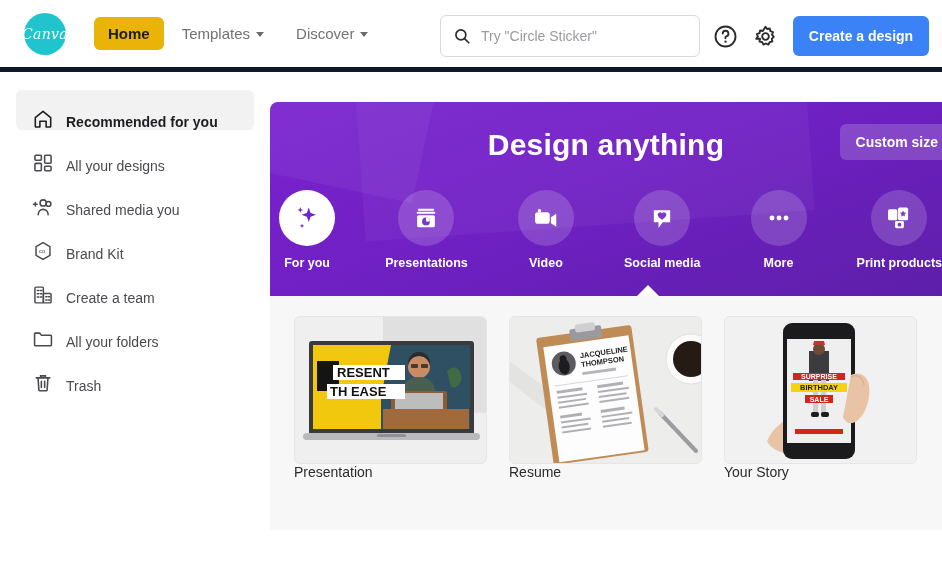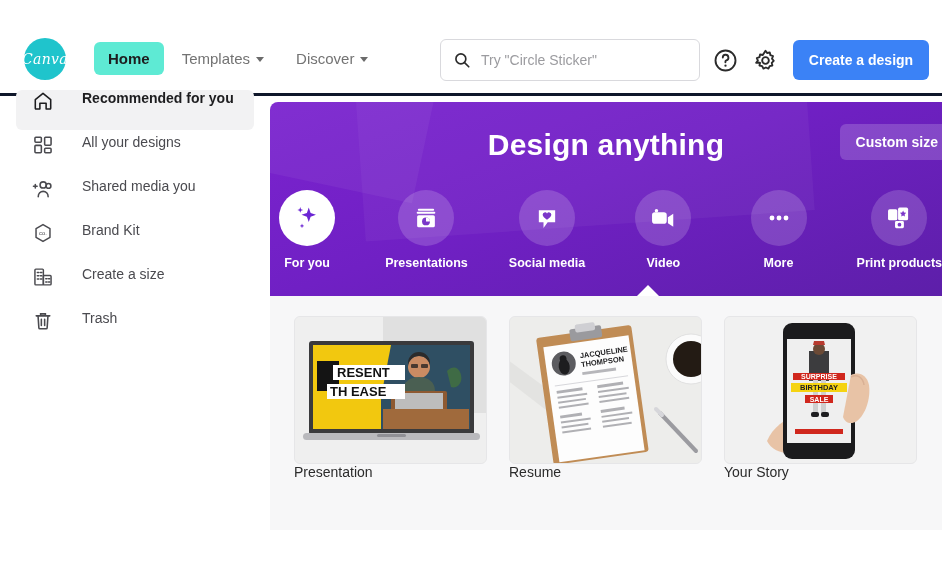--- a/index.html
+++ b/index.html
@@ -8,40 +8,40 @@
     width: 942px; height: 584px;
     font-family: "Liberation Sans", sans-serif;
     background: #ffffff;
     overflow: hidden;
   }
   .app { position: relative; width: 942px; height: 584px; background:#fff; }
 
   
   .header {
     position: absolute; top:0; left:0; width:942px; height:72px;
-    background:#fff; border-bottom:3px solid #0f172a;
-    display:flex; align-items:center;margin-top:24px;
+    background:#fff; border-bottom:5px solid #0f172a;
+    display:flex; align-items:center;
   }
   .logo {
     width:42px; height:42px; border-radius:50%;
     background:#1fc4cc; margin-left:24px;
     display:flex; align-items:center; justify-content:center;
     flex:none;
   }
   .logo-text {
     color:#fff; font-family:"DejaVu Serif", serif;
     font-size:14px; font-style:italic; letter-spacing:.3px;
   }
   .nav { display:flex; align-items:center; margin-left:28px; gap:4px; }
   .nav-item {
     display:flex; align-items:center; gap:6px;
     padding:8px 14px; border-radius:6px;
     font-size:15px; color:#737373; cursor:pointer; white-space:nowrap;
   }
-  .nav-item.active { background:#5eead4; font-weight:bold; color:#1d1d1f; }
+  .nav-item.active { background:#eab308; font-weight:bold; color:#1d1d1f; }
   .caret {
     width:0;height:0;border-left:4px solid transparent;
     border-right:4px solid transparent;border-top:5px solid #6b6b6b;
     margin-top:2px;
   }
 
   .search-wrap {
     position:absolute; left:440px; top:15px;
     width:260px; height:42px;
     border:1px solid #d9d9dd; border-radius:6px;
@@ -63,21 +63,21 @@
   .cta {
     position:absolute; left:793px; top:16px;
     width:136px; height:40px; border-radius:6px;
     background:#3b82f6; color:#fff; border:none; cursor:pointer;
     font-size:14px; font-weight:bold; font-family:"Liberation Sans", sans-serif;
   }
 
   
   .sidebar { position:absolute; top:86px; left:0; width:270px; }
   .side-item {
-    display:flex; align-items:flex-start; gap:28px;
+    display:flex; align-items:flex-end; gap:12px;
     height:40px; margin:4px 16px; padding:0 16px;
     border-radius:6px; cursor:pointer;
     font-size:14px; color:#4a4a4f;
   }
   .side-item.active { background:#f2f2f3; font-weight:bold; color:#1d1d1f; }
   .side-ico { width:22px; height:22px; flex:none; display:block; }
 
   
   .hero {
     position:absolute; left:270px; top:102px; width:672px; height:194px;
@@ -219,23 +219,29 @@
       </svg>
       <span>Brand Kit</span>
     </div>
 
     <div class="side-item">
       <svg class="side-ico" viewBox="0 0 24 24" fill="none" stroke="#4a4a4f" stroke-width="1.6">
         <rect x="3.2" y="3.4" width="9.2" height="17.2" rx="1"></rect>
         <rect x="12.4" y="10.4" width="8.4" height="10.2" rx="1"></rect>
         <path d="M5.8 7h1.6M9.2 7h1.6M5.8 10.6h1.6M9.2 10.6h1.6M5.8 14.2h1.6M9.2 14.2h1.6M15 14h1.4M18 14h1.4M15 17.4h1.4M18 17.4h1.4" stroke-linecap="round"></path>
       </svg>
-      <span>Create a size</span>
-    </div>
-
+      <span>Create a team</span>
+    </div>
+
+    <div class="side-item">
+      <svg class="side-ico" viewBox="0 0 24 24" fill="none" stroke="#4a4a4f" stroke-width="1.7">
+        <path d="M2.8 6.6a1 1 0 0 1 1-1h4.6l2 2.4h9.8a1 1 0 0 1 1 1v9.4a1 1 0 0 1-1 1H3.8a1 1 0 0 1-1-1z" stroke-linejoin="round"></path>
+      </svg>
+      <span>All your folders</span>
+    </div>
 
     <div class="side-item">
       <svg class="side-ico" viewBox="0 0 24 24" fill="none" stroke="#4a4a4f" stroke-width="1.7">
         <path d="M4.6 6.4h14.8M9.4 6.4V4.2h5.2v2.2" stroke-linecap="round"></path>
         <path d="M6.6 6.4l.9 13.2a1 1 0 0 0 1 .9h7a1 1 0 0 0 1-.9l.9-13.2" stroke-linejoin="round"></path>
         <path d="M10.2 10v6.8M13.8 10v6.8" stroke-linecap="round"></path>
       </svg>
       <span>Trash</span>
     </div>
   </div>
@@ -269,36 +275,36 @@
             <circle cx="12" cy="14.9" r="3.4" fill="#7b37c9"></circle>
             <path d="M12 11.5v3.4h3.4a3.4 3.4 0 0 0-3.4-3.4z" fill="#fff"></path>
           </svg>
         </div>
         <div class="cat-label">Presentations</div>
       </div>
 
       <div class="cat">
         <div class="cat-circle">
           <svg width="28" height="28" viewBox="0 0 24 24" fill="#fff">
-            <path d="M5 5.4h14v10.2h-6.4L9 20.6v-5H5z"></path>
-            <path d="M12 13.6c-2.6-1.9-3.7-3.1-3.7-4.5a2 2 0 0 1 3.7-1 2 2 0 0 1 3.7 1c0 1.4-1.1 2.6-3.7 4.5z" fill="#7b37c9"></path>
-          </svg>
-        </div>
-        <div class="cat-label">Social media</div>
-      </div>
-
-      <div class="cat">
-        <div class="cat-circle">
-          <svg width="28" height="28" viewBox="0 0 24 24" fill="#fff">
             <rect x="2.6" y="7" width="12.6" height="10" rx="2.4"></rect>
             <path d="M16.2 11.4l4.6-3v11.2l-4.6-3z"></path>
             <circle cx="6.4" cy="5.8" r="1.5"></circle>
           </svg>
         </div>
         <div class="cat-label">Video</div>
+      </div>
+
+      <div class="cat">
+        <div class="cat-circle">
+          <svg width="28" height="28" viewBox="0 0 24 24" fill="#fff">
+            <path d="M5 5.4h14v10.2h-6.4L9 20.6v-5H5z"></path>
+            <path d="M12 13.6c-2.6-1.9-3.7-3.1-3.7-4.5a2 2 0 0 1 3.7-1 2 2 0 0 1 3.7 1c0 1.4-1.1 2.6-3.7 4.5z" fill="#7b37c9"></path>
+          </svg>
+        </div>
+        <div class="cat-label">Social media</div>
       </div>
 
       <div class="cat">
         <div class="cat-circle">
           <svg width="28" height="28" viewBox="0 0 24 24" fill="#fff">
             <circle cx="6" cy="12" r="2.1"></circle>
               <circle cx="12" cy="12" r="2.1"></circle>
               <circle cx="18" cy="12" r="2.1"></circle>
           </svg>
         </div>

